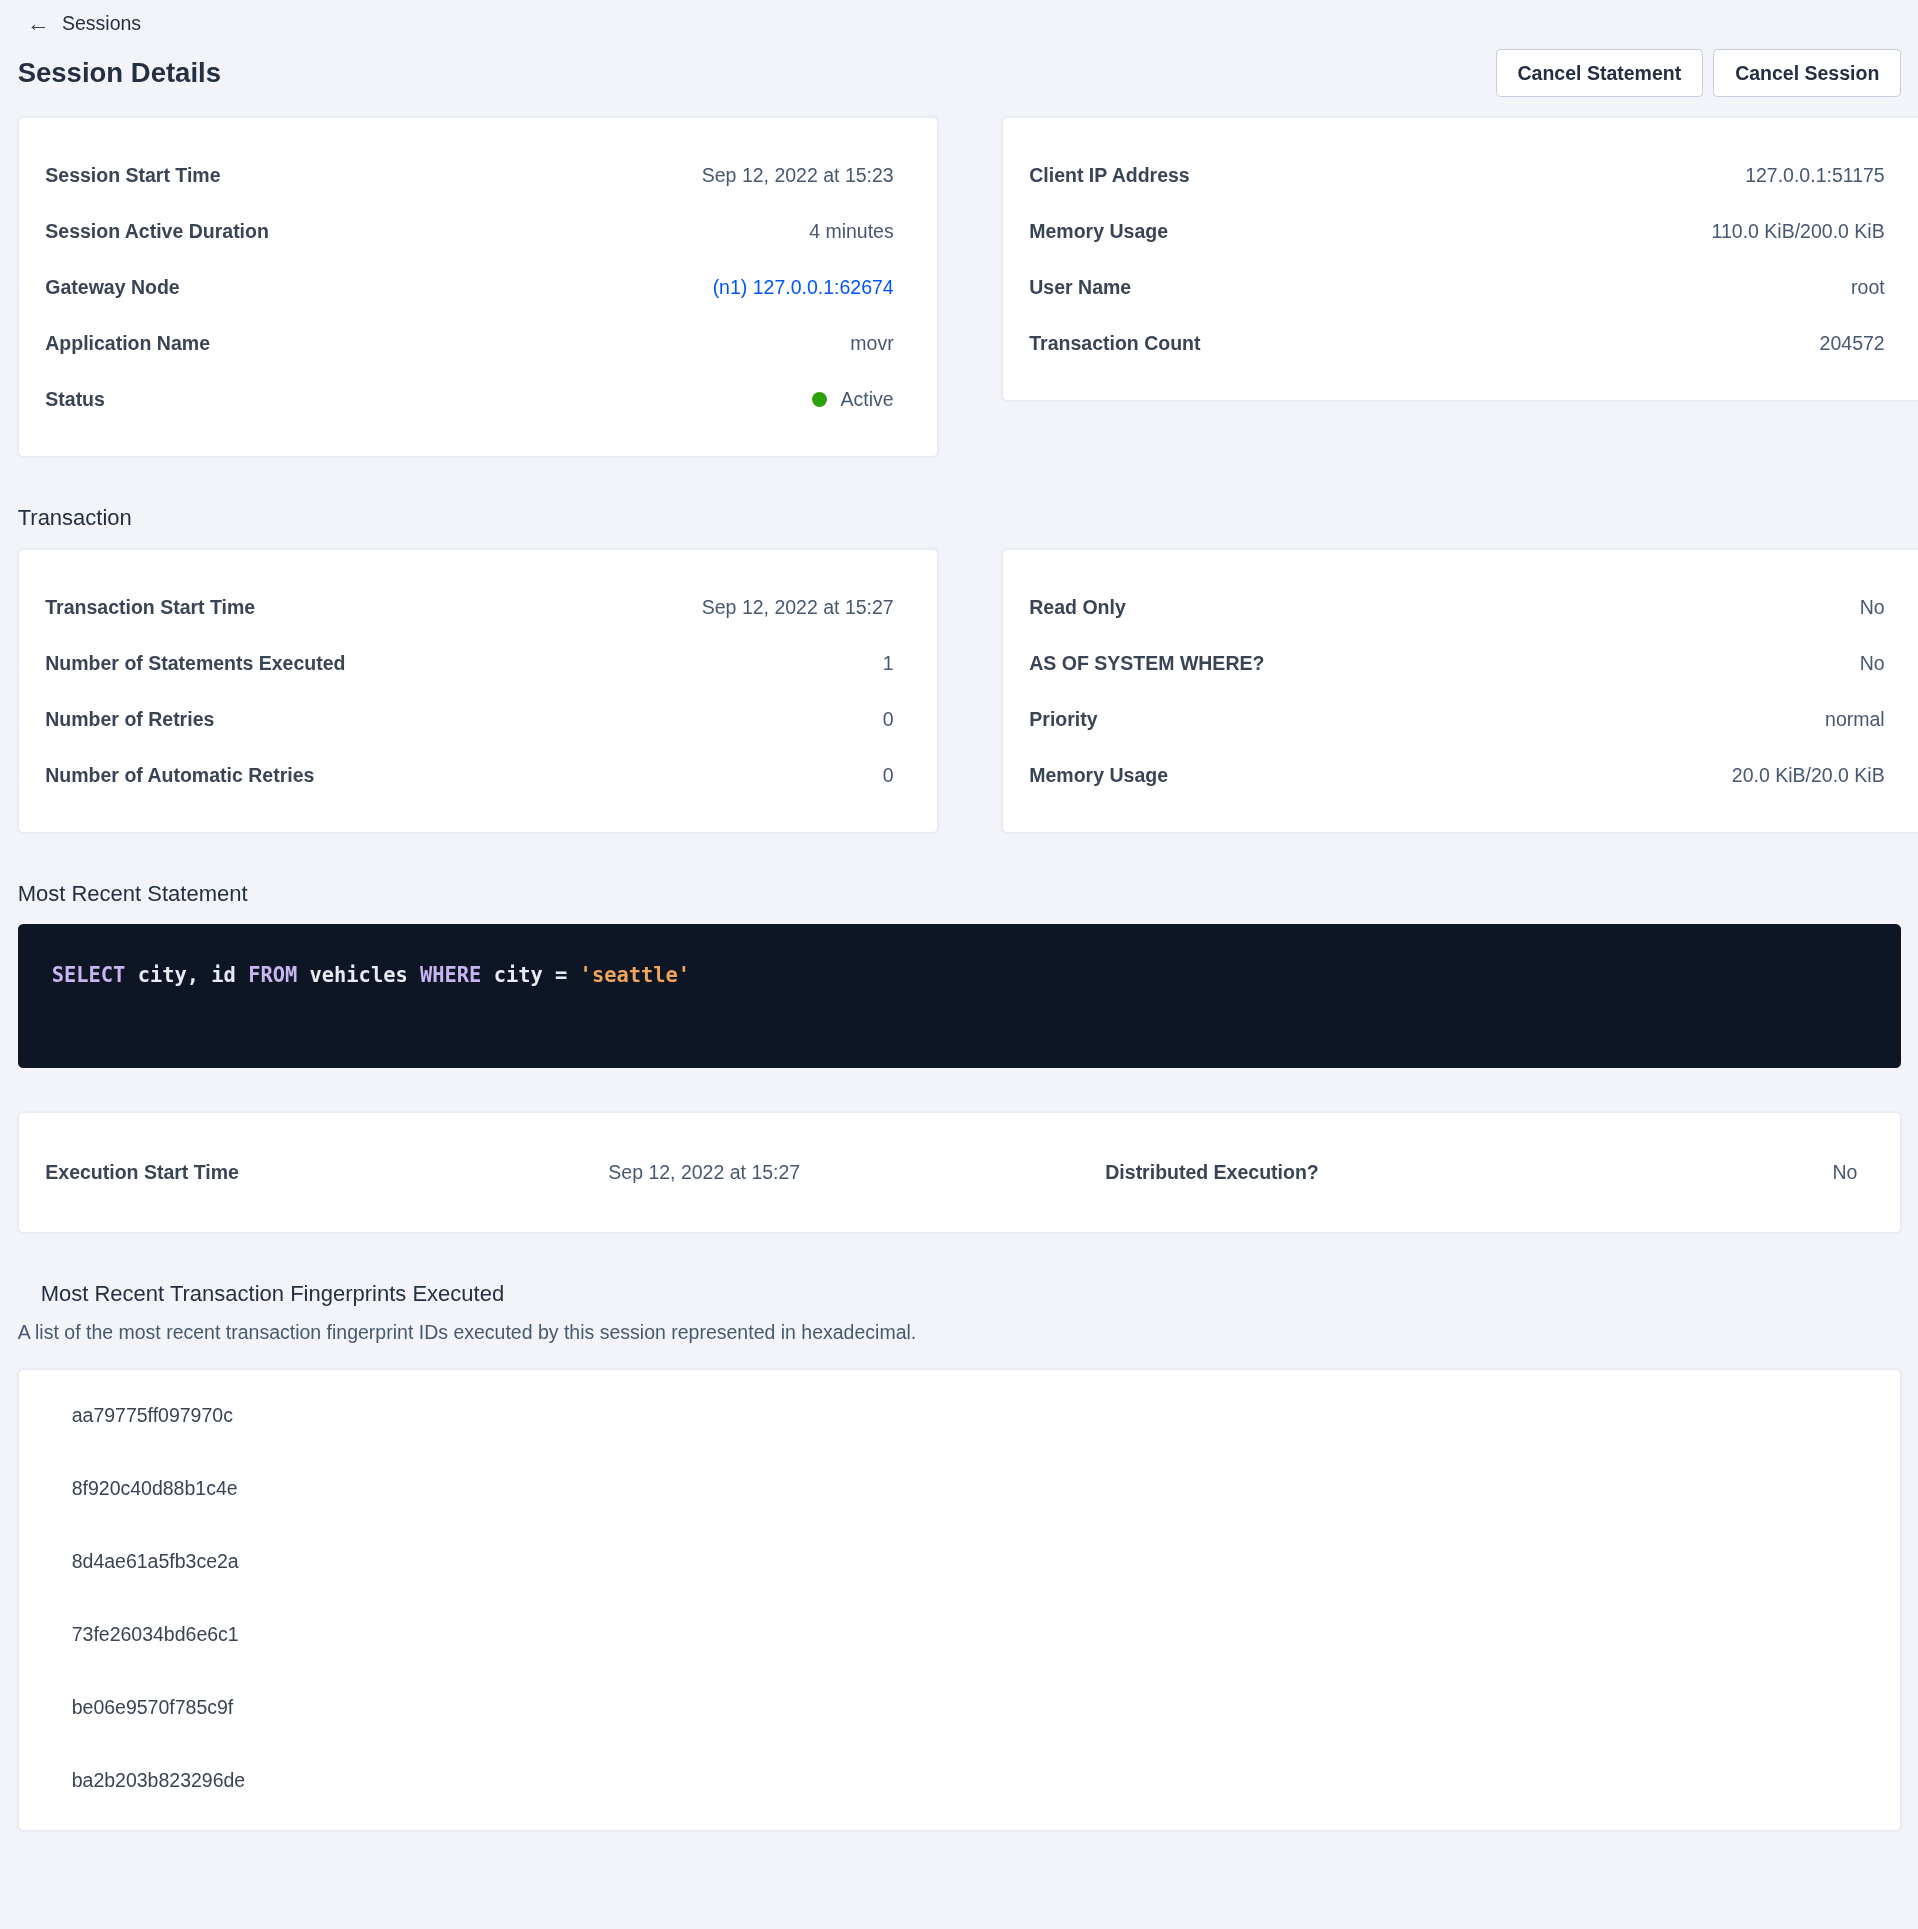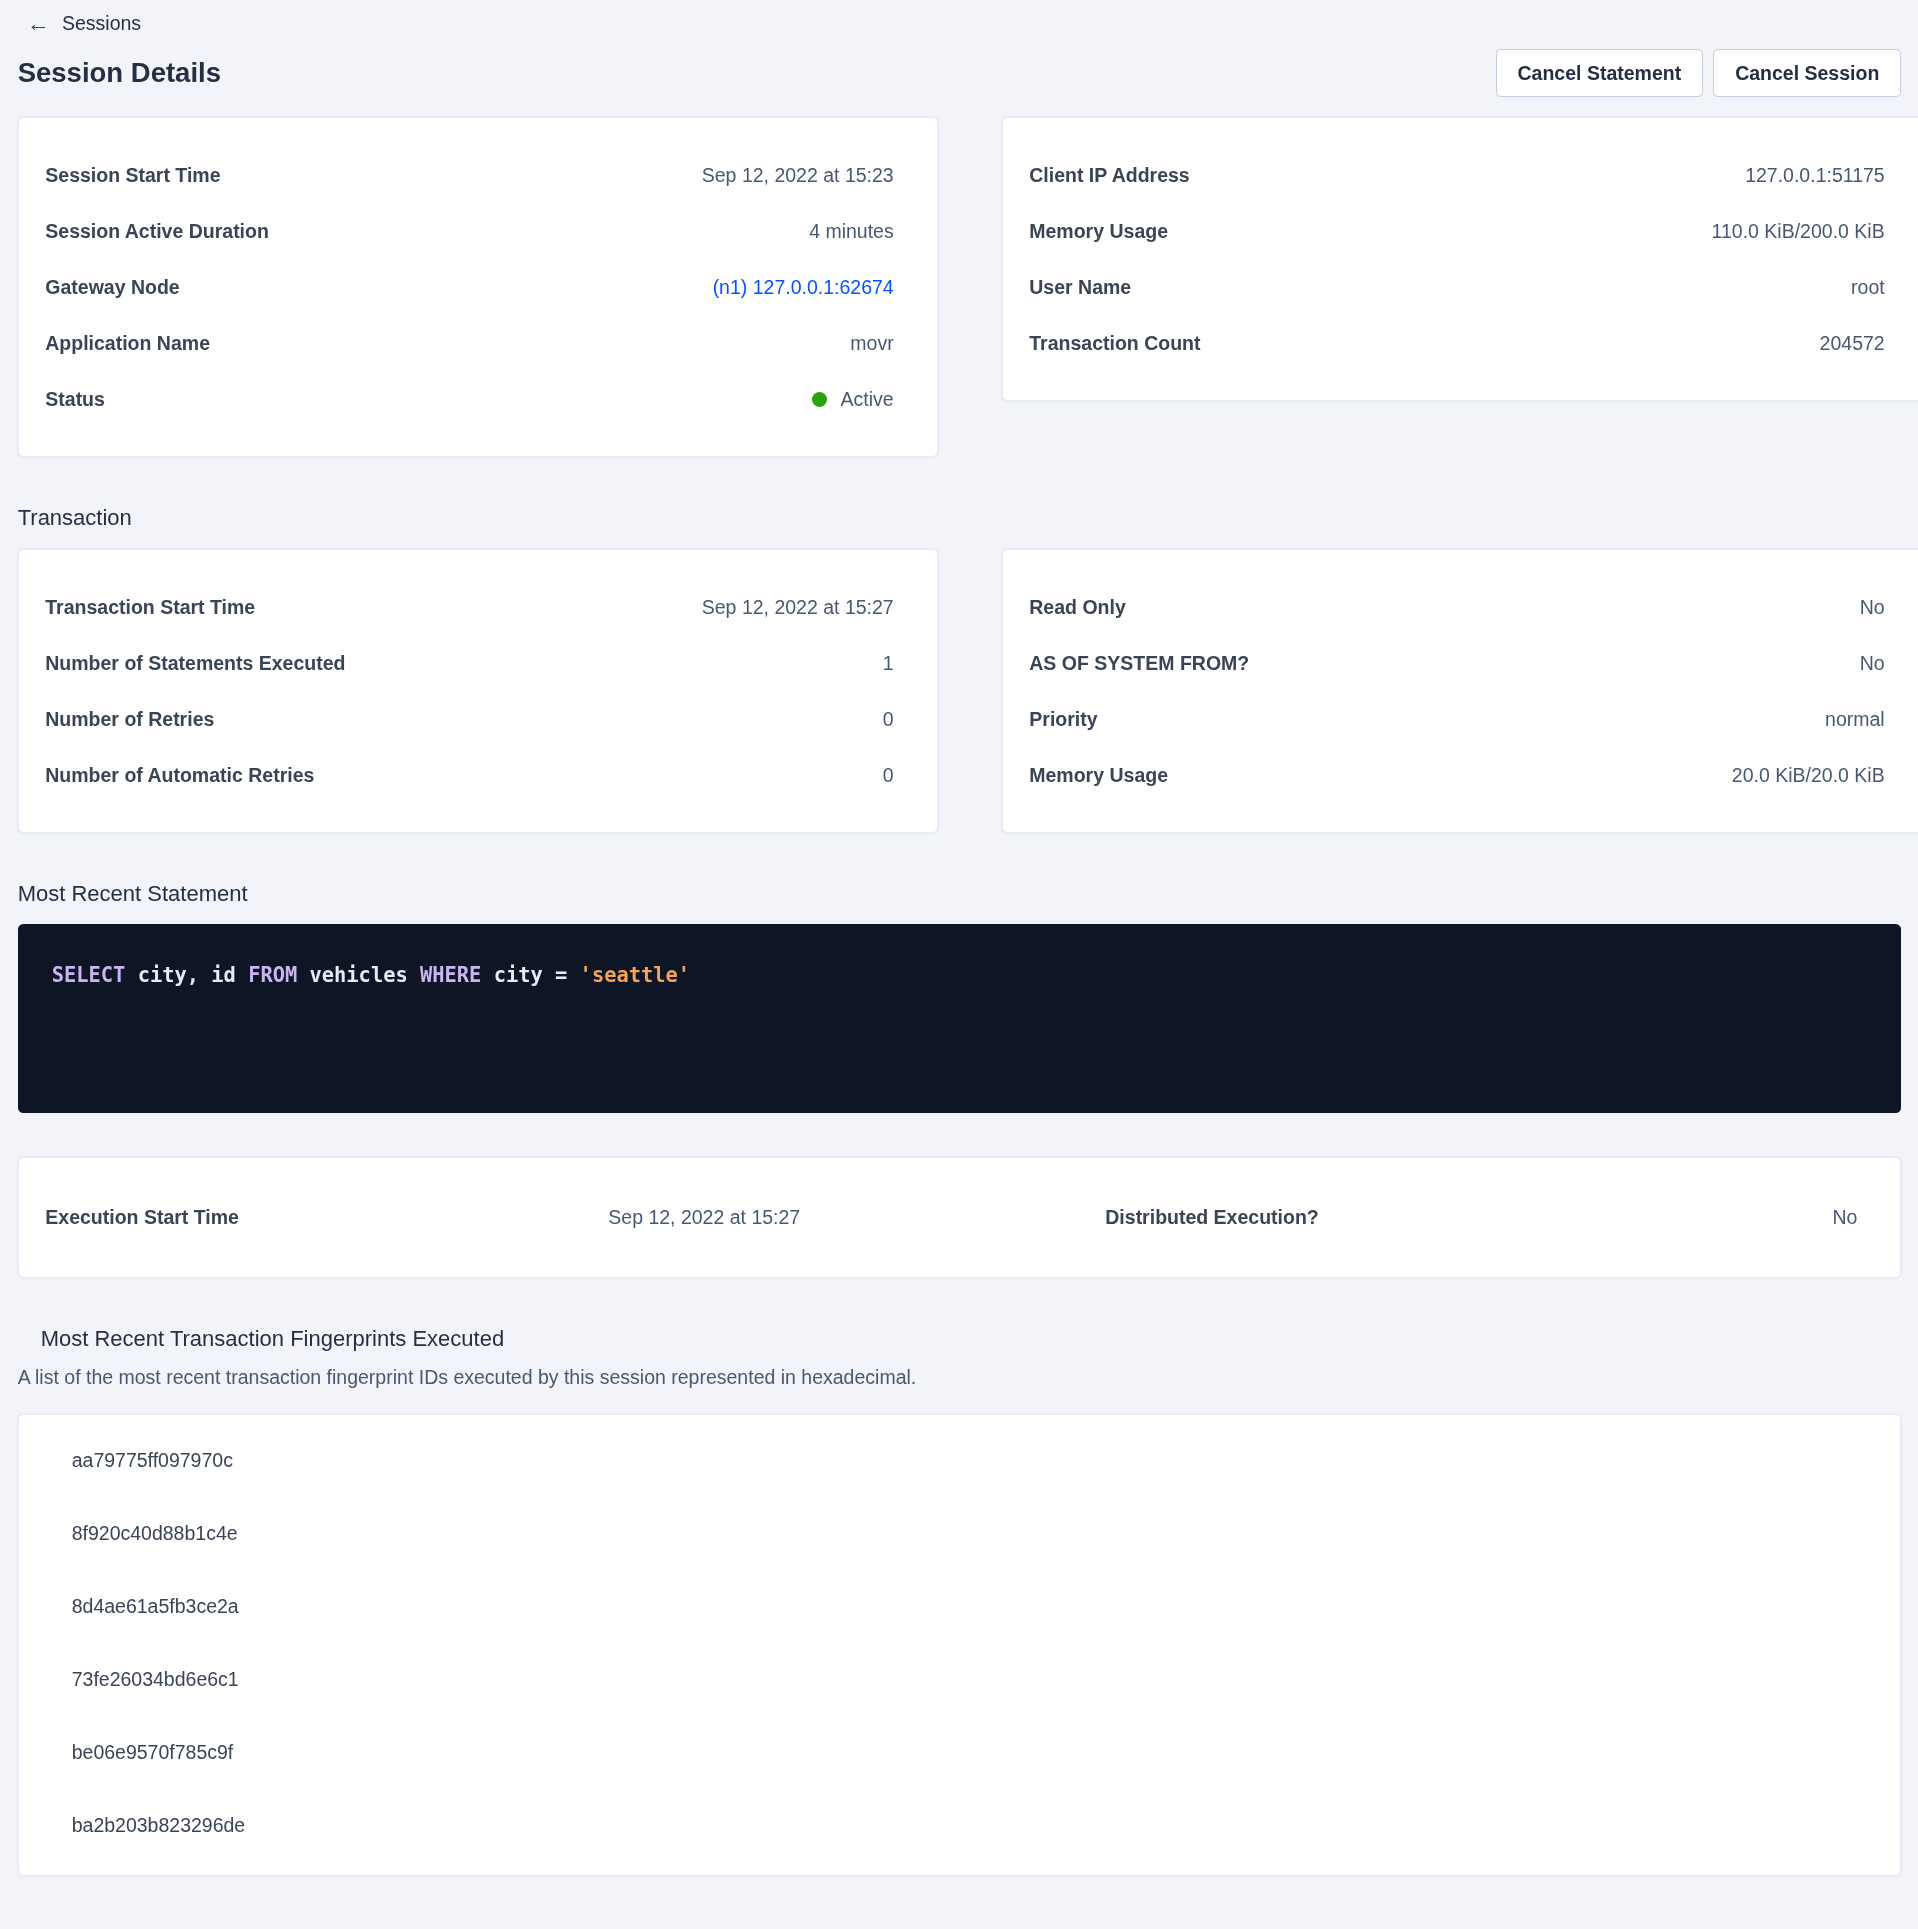--- a/index.html
+++ b/index.html
@@ -62,21 +62,21 @@
     font-size: 22px; font-weight: 400; color: #242f43;
     margin: 48px 0 17.7px 0;
   }
   .section-sub {
     font-size: 19.5px; color: #475872; margin: 10px 0 25px 0; font-weight: 400;
   }
 
   
   .code-block {
     background: #0e1524; border-radius: 5.3px;
-    height: 189px; padding: 39px 34px;
+    height: 144px; padding: 39px 34px;
     font-family: "DejaVu Sans Mono", "Liberation Mono", monospace;
     font-weight: 700; font-size: 20.4px; color: #e7ecf3;
     white-space: pre; margin-top: 14px;
   }
   .tok-kw { color: #c9b5f0; }
   .tok-str { color: #f0a45c; }
 
   
   .exec-card {
     margin-top: 44px;
@@ -182,21 +182,21 @@
         <span class="kv-value">0</span>
       </div>
     </div>
 
     <div class="card">
       <div class="kv-row">
         <span class="kv-label">Read Only</span>
         <span class="kv-value">No</span>
       </div>
       <div class="kv-row">
-        <span class="kv-label">AS OF SYSTEM FROM?</span>
+        <span class="kv-label">AS OF SYSTEM WHERE?</span>
         <span class="kv-value">No</span>
       </div>
       <div class="kv-row">
         <span class="kv-label">Priority</span>
         <span class="kv-value">normal</span>
       </div>
       <div class="kv-row">
         <span class="kv-label">Memory Usage</span>
         <span class="kv-value">20.0 KiB/20.0 KiB</span>
       </div>

